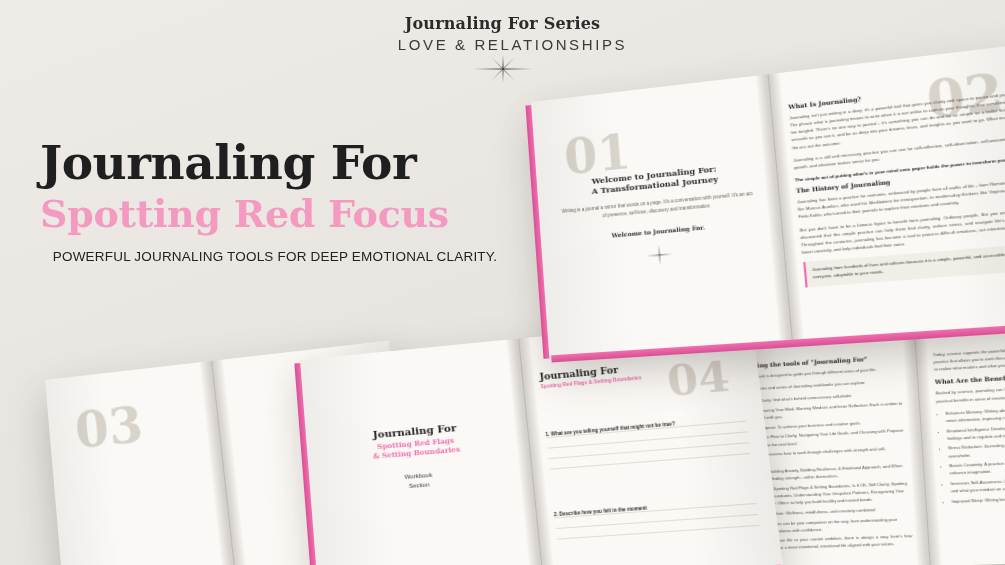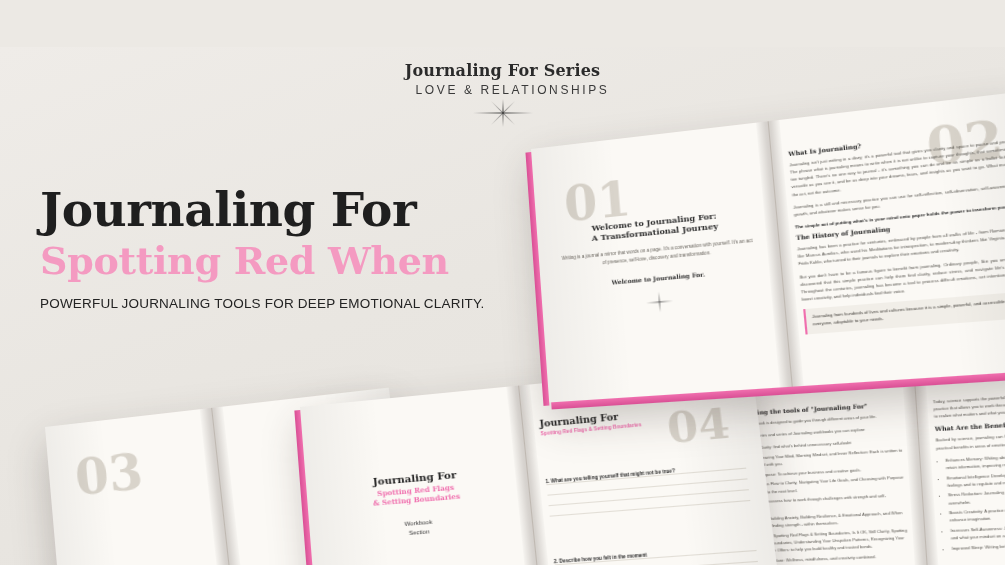--- a/index.html
+++ b/index.html
@@ -12,41 +12,40 @@
     height: 565px;
     overflow: hidden;
     font-family: "Liberation Sans", sans-serif;
     position: relative;
   }
   .stage {
     position: absolute;
     inset: 0;
     background: linear-gradient(160deg, #efecE8 0%, #e9e6e1 45%, #e4e1dc 100%);
     overflow: hidden;
-    margin-top: 47px;
   }
 
   
   .brand {
     position: absolute;
     top: 14px;
     left: 0;
     right: 0;
     text-align: center;
   }
   .brand-title {
     font-family: "DejaVu Serif", serif;
     font-weight: bold;
     font-size: 16px;
     letter-spacing: 0.2px;
     color: #2b2b2b;
   }
   .brand-sub {
     margin-top: 3px;
-    font-size: 12px;
+    font-size: 15px;
     letter-spacing: 2.6px;
     color: #3a3a3a;
     padding-left: 20px;
   }
   .sparkle {
     margin: 2px auto 0;
     width: 60px;
     height: 28px;
     position: relative;
   }
@@ -101,20 +100,21 @@
     line-height: 1.1;
     color: #f49ac1;
     letter-spacing: -0.3px;
   }
   .hl-2 { margin-top: 6px; }
   .hl-tag {
     margin-top: 14px;
     font-size: 13.5px;
     letter-spacing: 0.2px;
     color: #232323;
+    text-align: center;
   }
 
   
   .book {
     position: absolute;
     background: #f7f4ef;
     box-shadow: 0 18px 38px rgba(60,50,45,0.28);
   }
   .book .pagewrap {
     position: absolute;
@@ -383,21 +383,21 @@
     <div class="sparkle">
       <span class="v"></span>
         <span class="h"></span>
         <span class="d1"></span>
         <span class="d2"></span>
     </div>
   </div>
 
   <div class="headline">
     <div class="hl-1">Journaling For</div>
-    <div class="hl-2">Spotting Red When</div>
+    <div class="hl-2">Spotting Red Focus</div>
     <div class="hl-tag">POWERFUL JOURNALING TOOLS FOR DEEP EMOTIONAL CLARITY.</div>
   </div>
 
   <div class="book" id="book-three">
     <div class="pagewrap">
       <div class="page left">
         <div class="big-num num-03">03</div>
       </div>
       <div class="page right"></div>
     </div>

